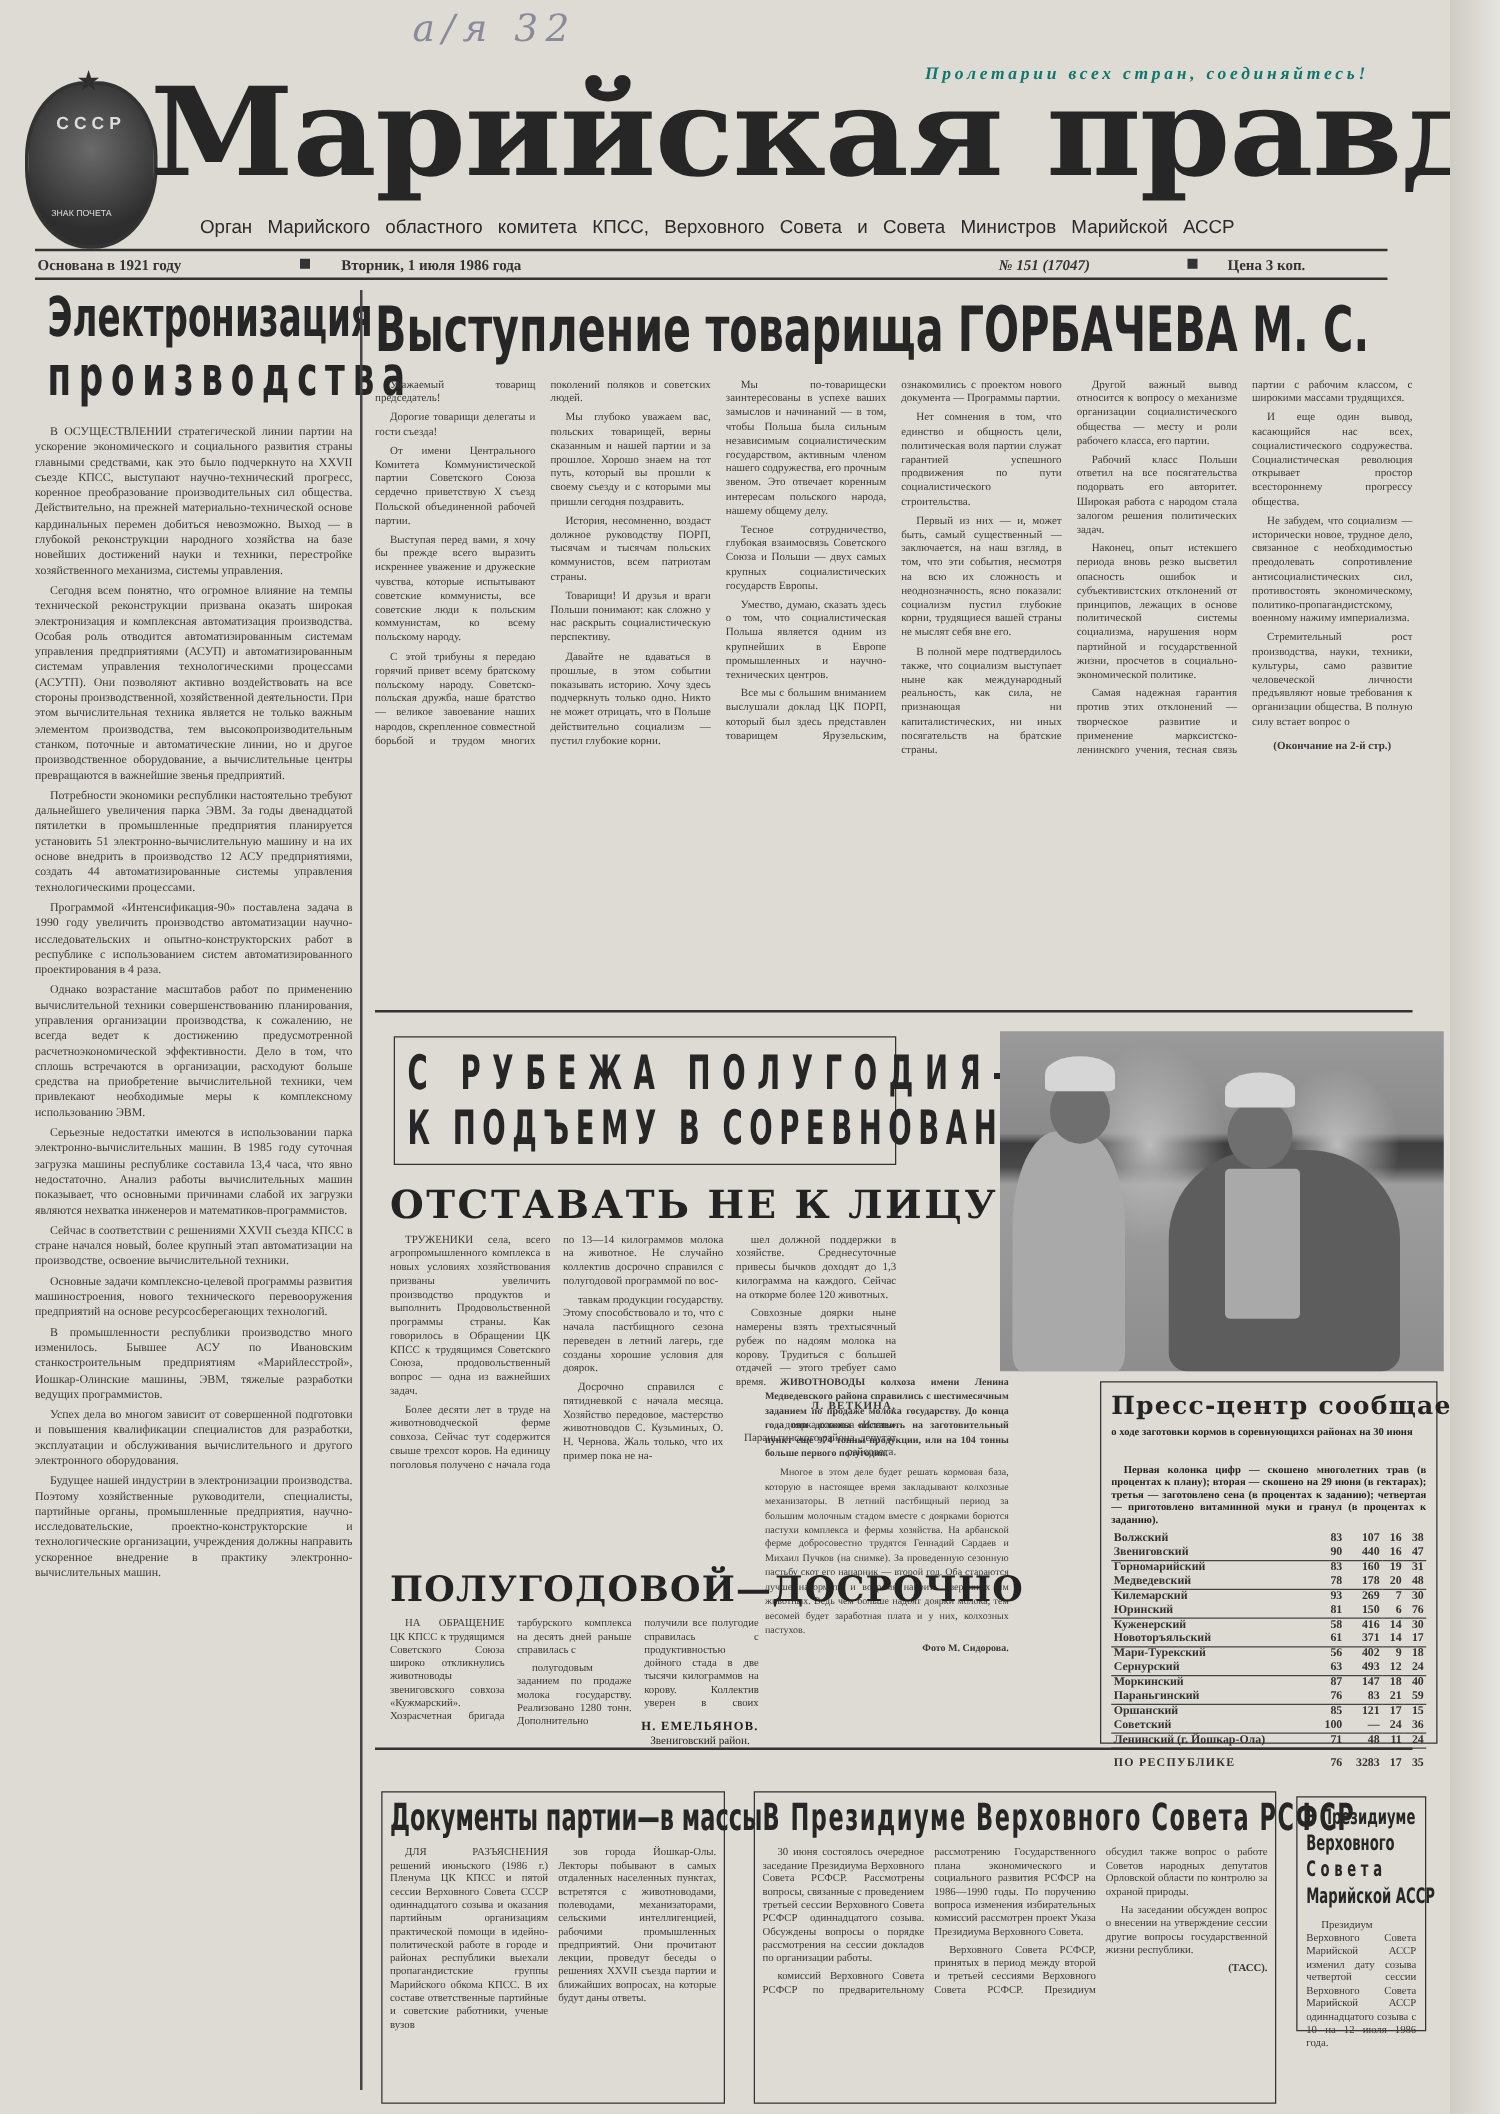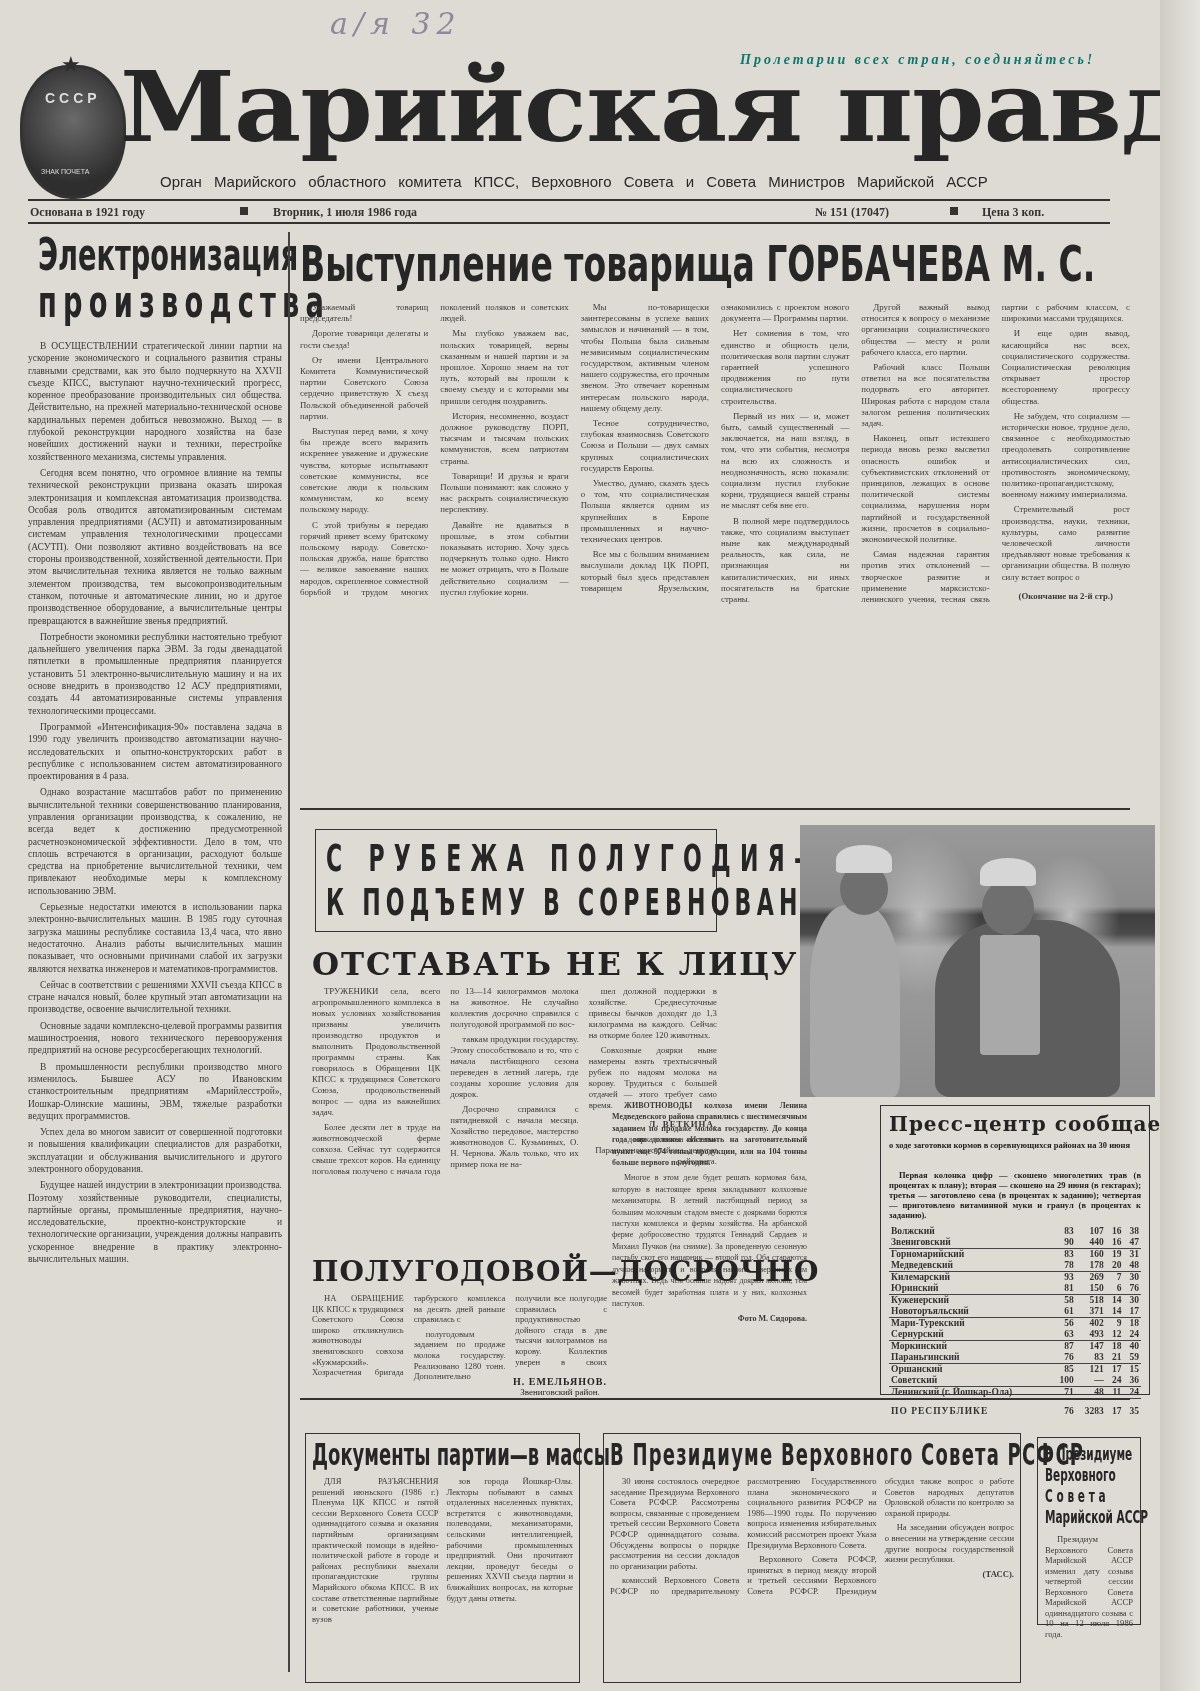--- a/index.html
+++ b/index.html
@@ -47,21 +47,21 @@
     <span class="ccp">СССР</span>
     <span class="znak">ЗНАК ПОЧЕТА</span>
   </div>
   <div class="masthead">Марийская правда</div>
   <div class="organ">Орган Марийского областного комитета КПСС, Верховного Совета и Совета Министров Марийской АССР</div>
   <div class="rule" style="left:28px;top:199px;width:1082px;"></div>
   <div class="infobar">
     <span style="left:0;">Основана в 1921 году</span>
     <span style="left:210px;top:2px;" class="sq"></span>
     <span style="left:243px;">Вторник, 1 июля 1986 года</span>
-    <span style="left:785px;">№ 151 (17047)</span>
+    <span style="left:769px;font-style:italic;">№ 151 (17047)</span>
     <span style="left:920px;top:2px;" class="sq"></span>
     <span style="left:952px;">Цена 3 коп.</span>
   </div>
   <div class="rule" style="left:28px;top:222px;width:1082px;"></div>
 
   <div style="position:absolute;left:28px;top:232px;width:254px;height:1440px;">
     <div class="h-cond" style="font-size:44px;transform:scaleX(0.62);line-height:46px;margin-left:10px;">Электронизация</div>
     <div class="h-cond" style="font-size:44px;transform:scaleX(0.62);letter-spacing:10px;line-height:48px;margin-left:10px;">производства</div>
     <div class="col-text" style="margin-top:14px;height:1320px;">
       <p>В ОСУЩЕСТВЛЕНИИ стратегической линии партии на ускорение экономического и социального развития страны главными средствами, как это было подчеркнуто на XXVII съезде КПСС, выступают научно-технический прогресс, коренное преобразование производительных сил общества. Действительно, на прежней материально-технической основе кардинальных перемен добиться невозможно. Выход — в глубокой реконструкции народного хозяйства на базе новейших достижений науки и техники, перестройке хозяйственного механизма, системы управления.</p>
@@ -204,21 +204,21 @@
           <tr>
             <td>Юринский</td>
             <td class="n">81</td>
             <td class="n">150</td>
             <td class="n">6</td>
             <td class="n">76</td>
           </tr>
           <tr class="sep">
             <td>Куженерский</td>
             <td class="n">58</td>
-            <td class="n">518</td>
+            <td class="n">416</td>
             <td class="n">14</td>
             <td class="n">30</td>
           </tr>
           <tr>
             <td>Новоторъяльский</td>
             <td class="n">61</td>
             <td class="n">371</td>
             <td class="n">14</td>
             <td class="n">17</td>
           </tr>

